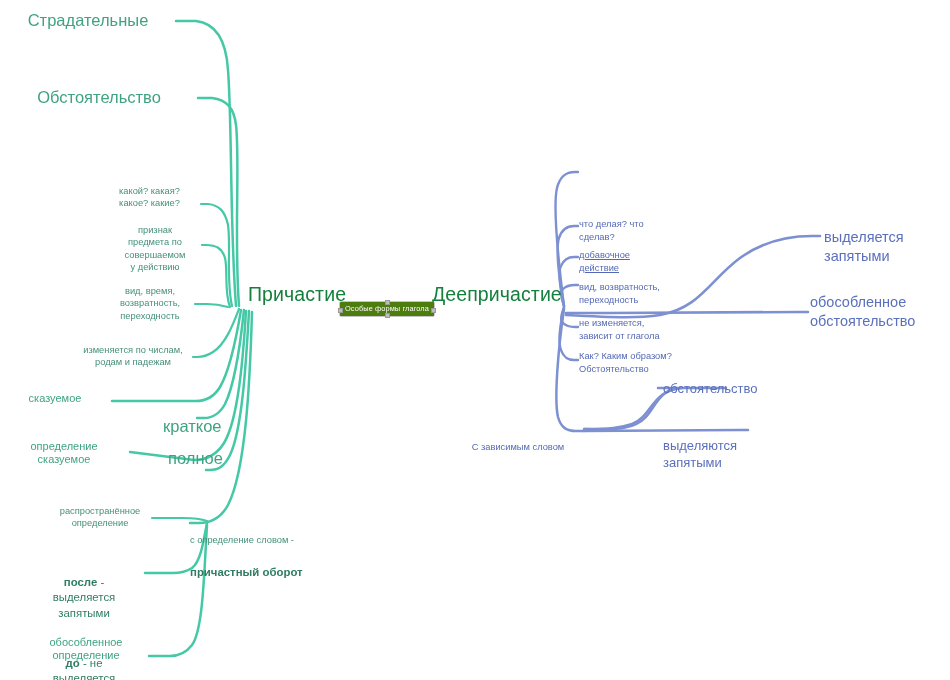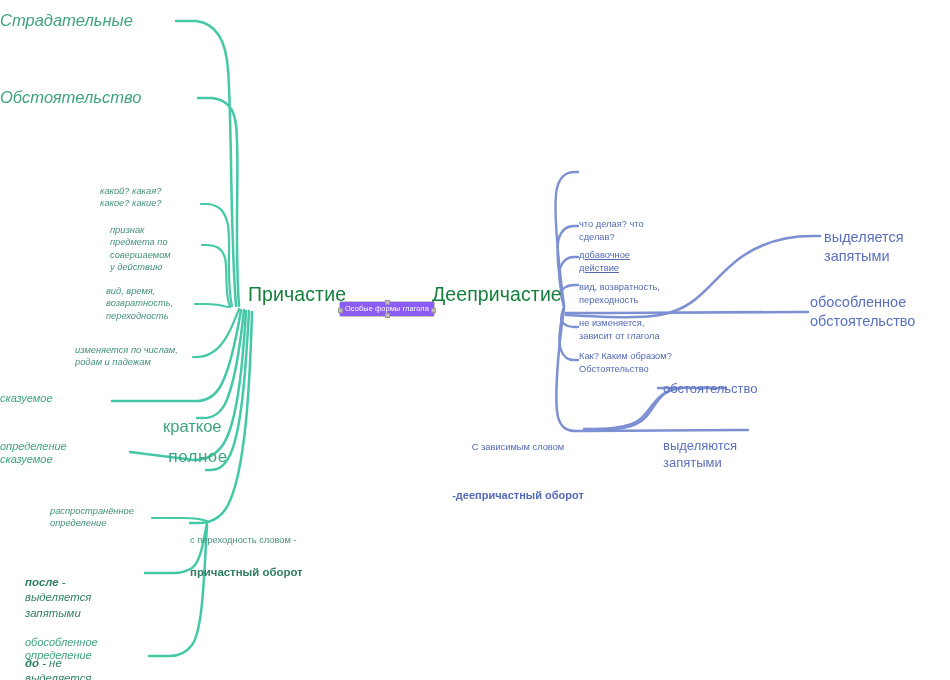--- a/index.html
+++ b/index.html
@@ -71,30 +71,30 @@
   .lbl-blue-sm {
     font-size: 9.3px;
     color: #5469b5;
     line-height: 1.36;
   }
   .lbl-blue-xs {
     font-size: 8.6px;
     color: #5469b5;
     line-height: 1.4;
   }
-  .align-right { text-align: left; font-style: italic; }
+  .align-right { text-align: center; }
   .align-left { text-align: left; }
   .align-center { text-align: center; }
   b { font-weight: bold; }
   
   #root-chip {
     position: absolute;
     left: 340px;
     top: 302px;
-    background: #8b5cf6;
+    background: #4d7c0f;
     color: #ffffff;
     font-size: 7.4px;
     padding: 2px 5px 3px 5px;
     border-radius: 1px;
     letter-spacing: 0.1px;
     box-shadow: 0 0 0 0.5px #8b8b8b;
   }
   #root-chip .handle {
     position: absolute;
     width: 3px;
@@ -181,27 +181,27 @@
   <div class="node lbl-teal-sm align-right" style="left:75px; top:344px; width:116px;">изменяется по числам,
 родам и падежам</div>
 
   <div class="node lbl-teal-md align-right" style="left:0px; top:392px; width:110px;">сказуемое</div>
 
   <div class="node lbl-teal-lg align-left" style="left:163px; top:416px;">краткое</div>
 
   <div class="node lbl-teal-md align-right" style="left:0px; top:440px; width:128px;">определение
 сказуемое</div>
 
-  <div class="node lbl-teal-lg align-left" style="left:168px; top:448px;font-family:Liberation Mono, monospace;">полное</div>
+  <div class="node lbl-teal-lg align-left" style="left:168px; top:448px;">полное</div>
 
   <div class="node lbl-teal-sm align-right" style="left:50px; top:505px; width:100px;">распространённое
 определение</div>
 
   <div class="node align-left" style="left:190px; top:514px; width:190px;">
-    <div class="lbl-teal-sm" style="color:#44907a;">с переходность словом -</div>
+    <div class="lbl-teal-sm" style="color:#44907a;">с определение словом -</div>
     <div class="lbl-teal-xsb" style="font-weight:bold;">причастный оборот</div>
   </div>
 
   <div class="node align-right" style="left:25px; top:540px; width:118px;">
     <div class="lbl-teal-xsb">
       <b>после</b><span> -
 выделяется
 запятыми</span>
     </div>
     <div class="lbl-teal-xsb">
@@ -235,18 +235,15 @@
   <div class="node lbl-blue-lg align-left" style="left:810px; top:293px; width:135px;">обособленное
 обстоятельство</div>
 
   <div class="node lbl-blue-md align-left" style="left:663px; top:381px; width:120px;">обстоятельство</div>
 
   <div class="node lbl-blue-md align-left" style="left:663px; top:403px; width:110px;margin-top:35px;">выделяются
 запятыми</div>
 
   <div class="node align-center" style="left:452px; top:421px; width:132px;">
     <div class="lbl-blue-sm">С зависимым словом</div>
-    <div class="lbl-blue-sm" style="font-size:11px; font-weight:bold;">
-      <span>-</span><span>деепричастный оборот</span>
-    </div>
   </div>
 
 </div>
 
 </body></html>

